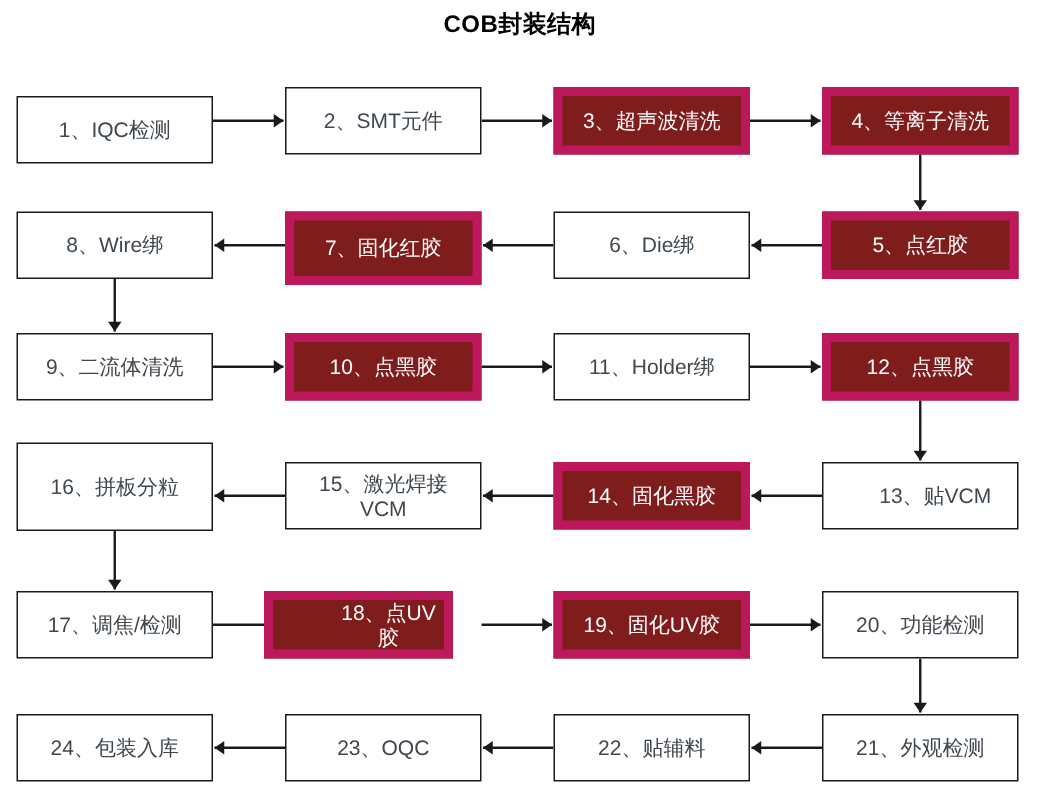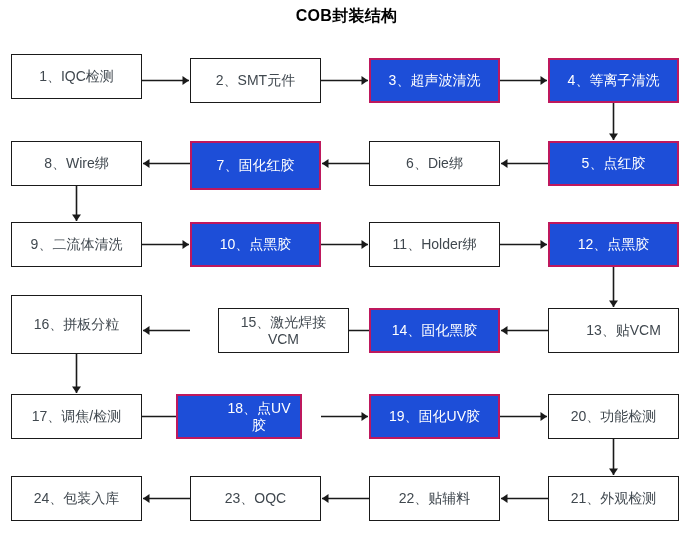--- a/index.html
+++ b/index.html
@@ -50,22 +50,22 @@
     line-height: 17px;
     padding: 2px 4px;
     font-family: "Liberation Sans", "DejaVu Sans", sans-serif;
   }
   .node.plain {
     background: #ffffff;
     border: 1px solid #1a1a1a;
     color: #40484f;
   }
   .node.filled {
-    background: #1d4ed8;
-    border: 2px solid #be185d;
+    background: #7f1d1d;
+    border: 6px solid #be185d;
     color: #ffffff;
   }
   .node-label {
     display: block;
     white-space: pre-line;
   }
 </style>
 </head>
 <body>
 
@@ -113,21 +113,21 @@
       <line x1="613.5" y1="439" x2="613.5" y2="475" stroke="#1a1a1a" stroke-width="1.6"></line>
       <polygon points="609,468.5 613.5,475 618,468.5" fill="#1a1a1a"></polygon>
       <line x1="548" y1="498.5" x2="501" y2="498.5" stroke="#1a1a1a" stroke-width="1.6"></line>
       <polygon points="507.5,494 501,498.5 507.5,503" fill="#1a1a1a"></polygon>
       <line x1="369" y1="498.5" x2="322" y2="498.5" stroke="#1a1a1a" stroke-width="1.6"></line>
       <polygon points="328.5,494 322,498.5 328.5,503" fill="#1a1a1a"></polygon>
       <line x1="190" y1="498.5" x2="143" y2="498.5" stroke="#1a1a1a" stroke-width="1.6"></line>
       <polygon points="149.5,494 143,498.5 149.5,503" fill="#1a1a1a"></polygon>
     </svg>
   <div id="nodes">
-      <div class="node plain" style="left: 11px; top: 54px; width: 131px; height: 45px;">
+      <div class="node plain" style="left: 11px; top: 64px; width: 131px; height: 45px;">
         <span class="node-label">1、IQC检测</span>
       </div>
       <div class="node plain" style="left: 190px; top: 58px; width: 131px; height: 45px;">
         <span class="node-label">2、SMT元件</span>
       </div>
       <div class="node filled" style="left: 369px; top: 58px; width: 131px; height: 45px;">
         <span class="node-label">3、超声波清洗</span>
       </div>
       <div class="node filled" style="left: 548px; top: 58px; width: 131px; height: 45px;">
         <span class="node-label">4、等离子清洗</span>
@@ -155,21 +155,21 @@
       </div>
       <div class="node filled" style="left: 548px; top: 222px; width: 131px; height: 45px;">
         <span class="node-label">12、点黑胶</span>
       </div>
       <div class="node plain" style="left: 548px; top: 308px; width: 131px; height: 45px; padding-left: 24px;">
         <span class="node-label">13、贴VCM</span>
       </div>
       <div class="node filled" style="left: 369px; top: 308px; width: 131px; height: 45px;">
         <span class="node-label">14、固化黑胶</span>
       </div>
-      <div class="node plain" style="left: 190px; top: 308px; width: 131px; height: 45px; margin-left: 28px;">
+      <div class="node plain" style="left: 190px; top: 308px; width: 131px; height: 45px;">
         <span class="node-label">15、激光焊接
 VCM</span>
       </div>
       <div class="node plain" style="left: 11px; top: 295px; width: 131px; height: 59px; justify-content: center;">
         <span class="node-label">16、拼板分粒</span>
       </div>
       <div class="node plain" style="left: 11px; top: 394px; width: 131px; height: 45px;">
         <span class="node-label">17、调焦/检测</span>
       </div>
       <div class="node filled" style="left: 176px; top: 394px; width: 126px; height: 45px; padding-left: 44px;">

